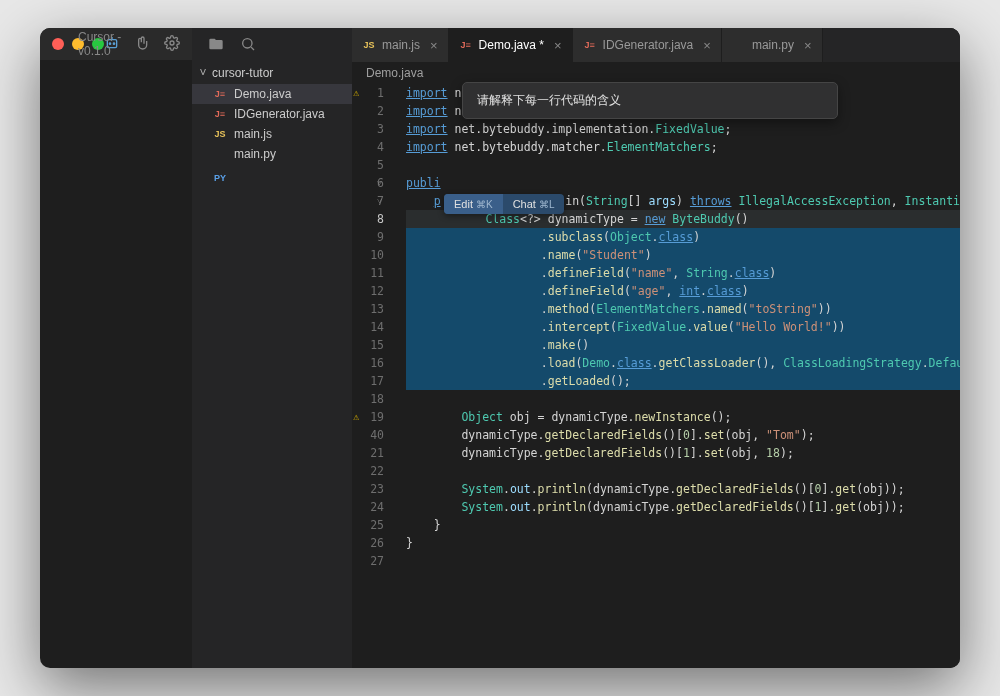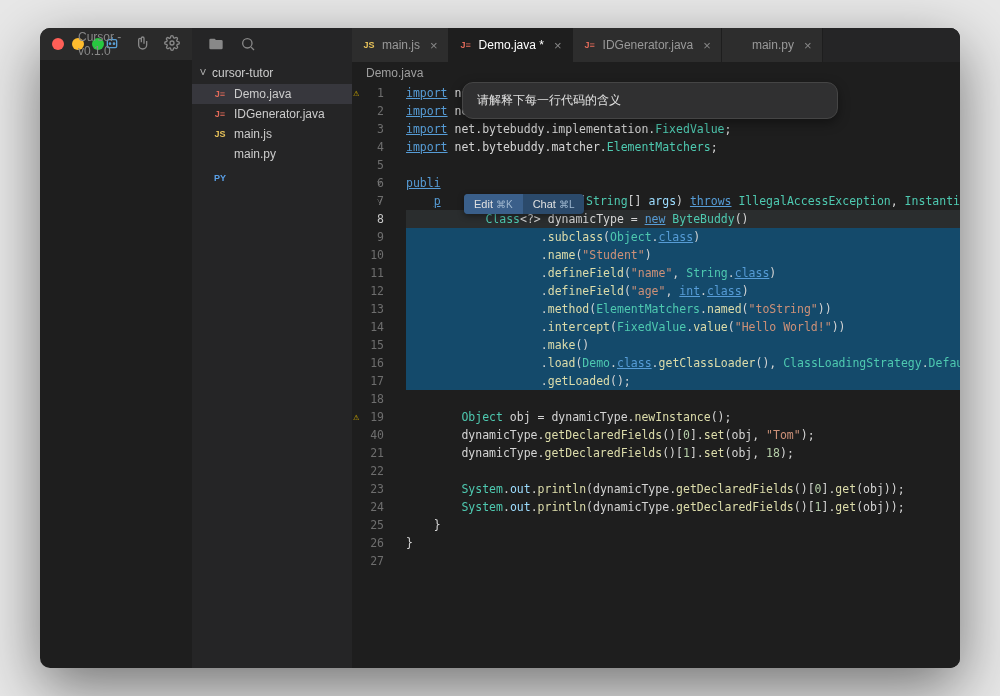--- a/index.html
+++ b/index.html
@@ -198,31 +198,31 @@
   .num { color: #b5cea8; }
   .var { color: #9cdcfe; }
 
   .chat-popup {
     position: absolute;
     top: 54px;
     left: 110px;
     width: 376px;
     background: #303031;
     border: 1px solid #454545;
-    border-radius: 11px;
+    border-radius: 5px;
     padding: 9px 14px;
     color: #e0e0e0;
     font-size: 12px;
     z-index: 20;
     box-shadow: 0 4px 12px rgba(0,0,0,0.4);
   }
   .edit-chat-pill {
     position: absolute;
     top: 166px;
-    left: 112px;
+    left: 92px;
     display: flex;
     background: #2b4a6b;
     border-radius: 4px;
     font-size: 11px;
     z-index: 15;
     overflow: hidden;
     box-shadow: 0 2px 6px rgba(0,0,0,0.4);
   }
   .edit-chat-pill .seg {
     padding: 4px 10px;

